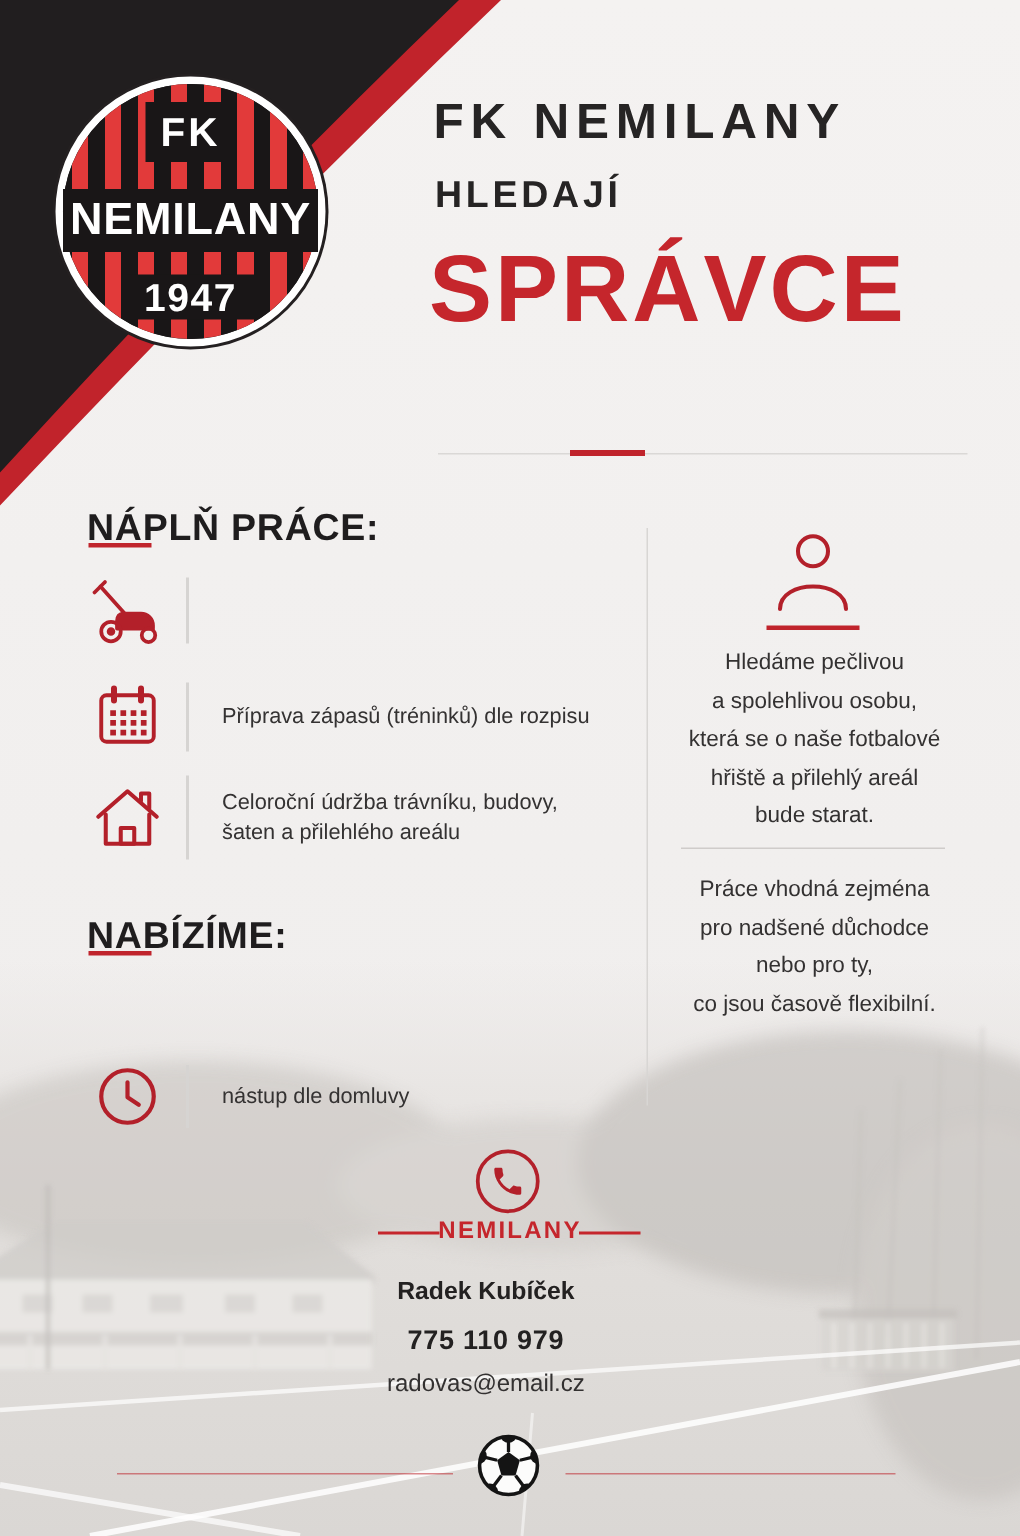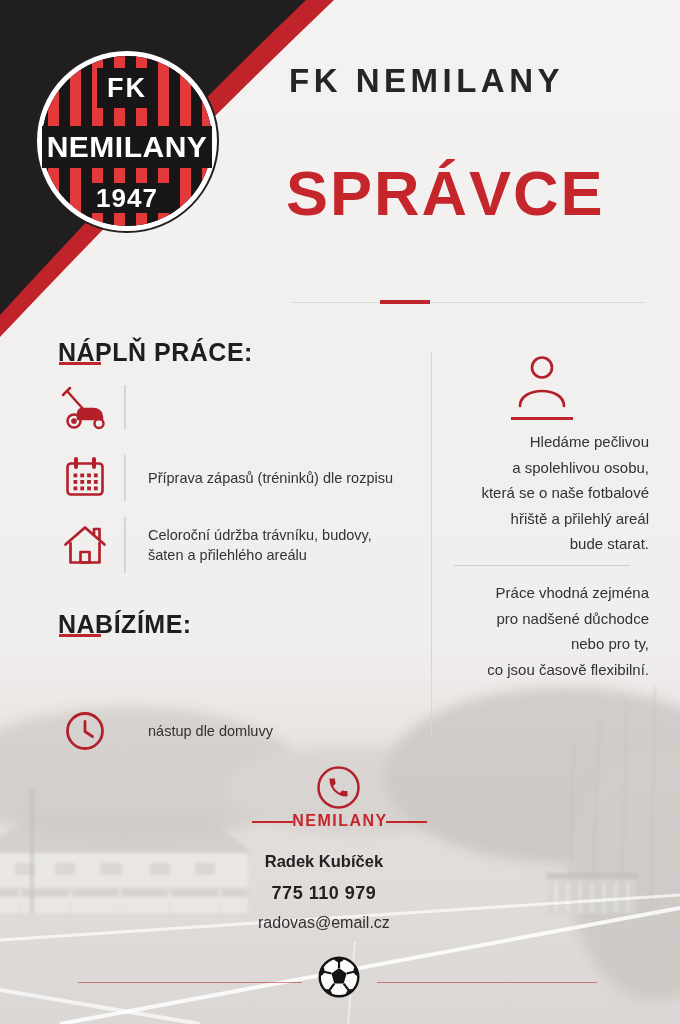--- a/index.html
+++ b/index.html
@@ -34,21 +34,21 @@
   .sec-underline{left:59px;width:42px;height:3px;background:#c0242c;z-index:2;}
   
   .row{left:58px;display:flex;align-items:center;z-index:2;}
   .iconbox{width:54px;display:flex;justify-content:center;align-items:center;}
   .vsep{width:2px;background:#d6d4d2;margin-left:12px;align-self:center;}
   .rowlabel{margin-left:22px;font-size:14.5px;color:#343232;line-height:1.38;white-space:pre-line;}
   
   .col-divider{left:431px;top:352px;width:1px;height:385px;background:#d8d6d4;z-index:2;}
   .person-wrap{left:442px;top:354px;width:200px;display:flex;flex-direction:column;align-items:center;z-index:2;}
   .red-underline{width:62px;height:3px;background:#c0242c;margin-top:9px;}
-  .para{left:437px;width:212px;text-align:right;font-size:15px;color:#333131;line-height:25.5px;white-space:pre-line;z-index:2;}
+  .para{left:437px;width:212px;text-align:center;font-size:15px;color:#333131;line-height:25.5px;white-space:pre-line;z-index:2;}
   .para1{top:429px;}
   .para-divider{left:454px;top:565px;width:176px;height:1px;background:#cfccca;z-index:2;}
   .para2{top:580px;}
   
   .contact-icon{left:316px;top:765px;z-index:2;}
   .kontakt{left:0;top:812px;width:680px;text-align:center;font-size:16px;font-weight:bold;
     letter-spacing:1.5px;color:#c5262c;z-index:2;}
   .kline{top:821px;width:41px;height:2px;background:#c5262c;z-index:2;}
   .kline-l{left:252px;} .kline-r{left:386px;}
   .contact-rows{left:258px;top:839px;display:flex;flex-direction:column;gap:9px;z-index:2;}
@@ -139,20 +139,21 @@
   </svg>
 
   <div class="abs badge">
     <div class="badge-stripes"></div>
     <div class="band band-fk">FK</div>
     <div class="band band-name">NEMILANY</div>
     <div class="band band-year">1947</div>
   </div>
 
   <div class="abs h-title">FK NEMILANY</div>
+  <div class="abs h-sub">HLEDAJÍ</div>
   <div class="abs h-role1">SPRÁVCE</div>
   <div class="abs hdr-line"></div>
   <div class="abs hdr-line-red"></div>
 
   <div class="abs sec-head" style="top:338px;">NÁPLŇ PRÁCE:</div>
   <div class="abs sec-underline" style="top:362px;"></div>
 
   <div class="abs row" style="top:384px;height:46px;">
     <div class="iconbox">
       <svg width="52" height="46" viewBox="0 0 52 46">

